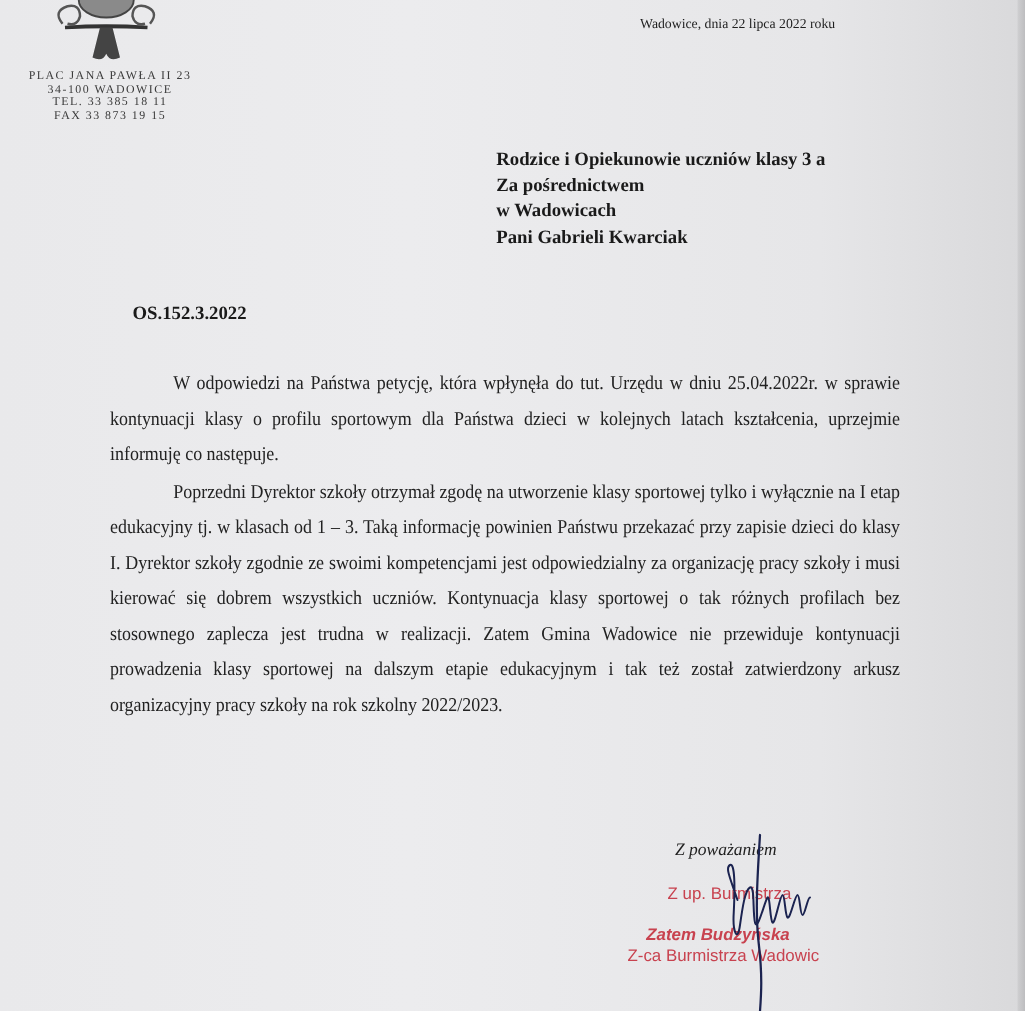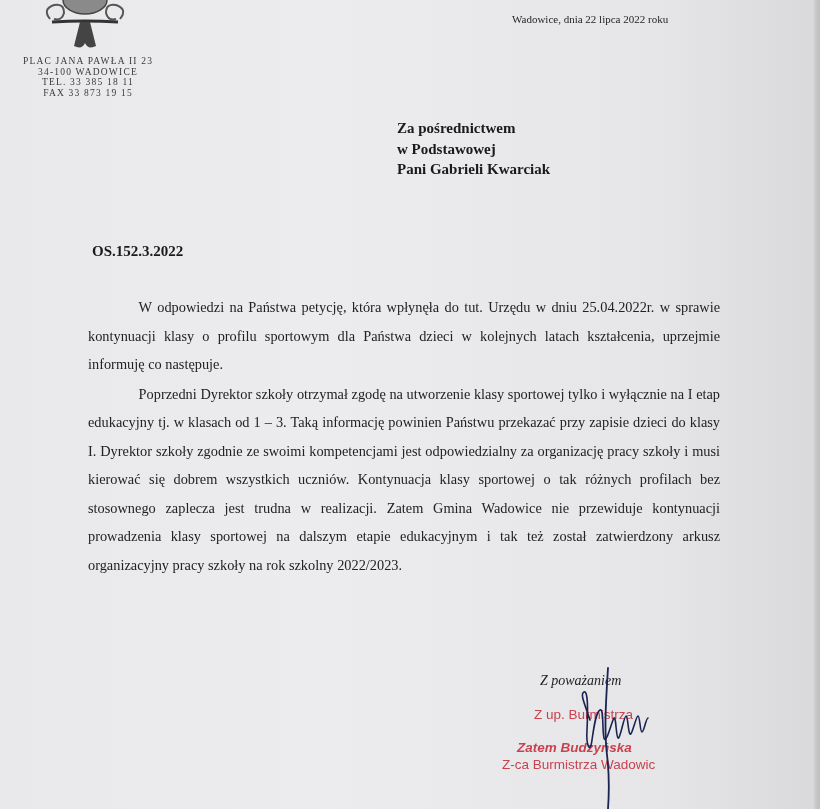--- a/index.html
+++ b/index.html
@@ -53,21 +53,21 @@
     left: 397px;
     top: 118px;
     font-weight: bold;
     font-size: 15px;
     line-height: 20.5px;
     color: #1a1a1a;
   }
   .recipient div { white-space: nowrap; }
   .ref {
     position: absolute;
-    left: 92px;
+    left: 106px;
     top: 243px;
     font-weight: bold;
     font-size: 15px;
     color: #1a1a1a;
   }
   .body-text {
     position: absolute;
     left: 88px;
     top: 293px;
     width: 632px;
@@ -129,22 +129,23 @@
 <div class="address">
   <div>PLAC JANA PAWŁA II 23</div>
   <div>34-100 WADOWICE</div>
   <div>TEL. 33 385 18 11</div>
   <div>FAX 33 873 19 15</div>
 </div>
 
 <div class="date">Wadowice, dnia 22 lipca 2022 roku</div>
 
 <div class="recipient">
+  <div>Rodzice i Opiekunowie uczniów klasy 3 a</div>
   <div>Za pośrednictwem</div>
-  <div>w Podstawowej</div>
+  <div>w Wadowicach</div>
   <div>Pani Gabrieli Kwarciak</div>
 </div>
 
 <div class="ref">OS.152.3.2022</div>
 
 <div class="body-text">
   <p>W odpowiedzi na Państwa petycję, która wpłynęła do tut. Urzędu w dniu 25.04.2022r. w sprawie kontynuacji klasy o profilu sportowym dla Państwa dzieci w kolejnych latach kształcenia, uprzejmie informuję co następuje.</p>
   <p>Poprzedni Dyrektor szkoły otrzymał zgodę na utworzenie klasy sportowej tylko i wyłącznie na I etap edukacyjny tj. w klasach od 1 – 3. Taką informację powinien Państwu przekazać przy zapisie dzieci do klasy I. Dyrektor szkoły zgodnie ze swoimi kompetencjami jest odpowiedzialny za organizację pracy szkoły i musi kierować się dobrem wszystkich uczniów. Kontynuacja klasy sportowej o tak różnych profilach bez stosownego zaplecza jest trudna w realizacji. Zatem Gmina Wadowice nie przewiduje kontynuacji prowadzenia klasy sportowej na dalszym etapie edukacyjnym i tak też został zatwierdzony arkusz organizacyjny pracy szkoły na rok szkolny 2022/2023.</p>
 </div>
 

